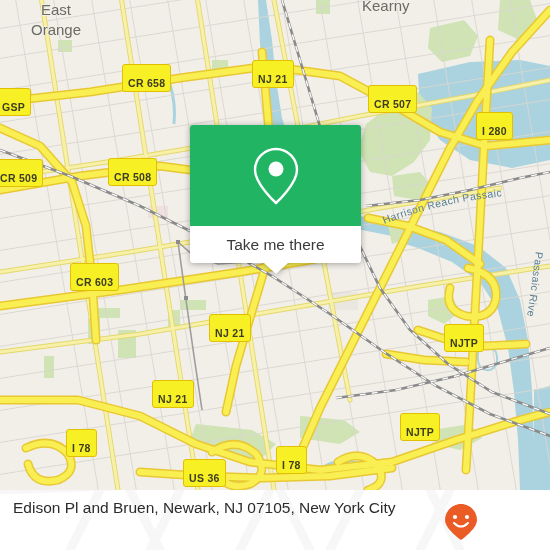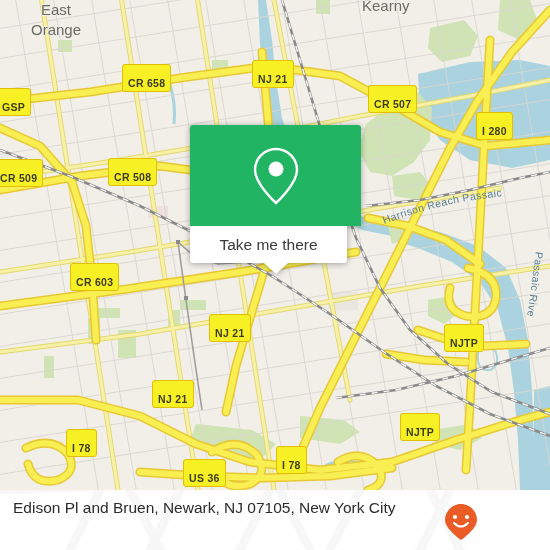--- a/index.html
+++ b/index.html
@@ -98,21 +98,21 @@
     filter: drop-shadow(0 1px 3px rgba(0,0,0,0.33));
   }
   #callout-green {
     width: 171px;
     height: 101px;
     background: #21b563;
     border-radius: 3px 3px 0 0;
     position: relative;
   }
   #callout-foot {
-    width: 157px;
+    width: 171px;
     height: 37px;
     background: #ffffff;
     border-radius: 0 0 3px 3px;
     display: flex;
     align-items: center;
     justify-content: center;
     position: relative;
   }
   #callout-foot-label {
     color: #3a3a3a;

